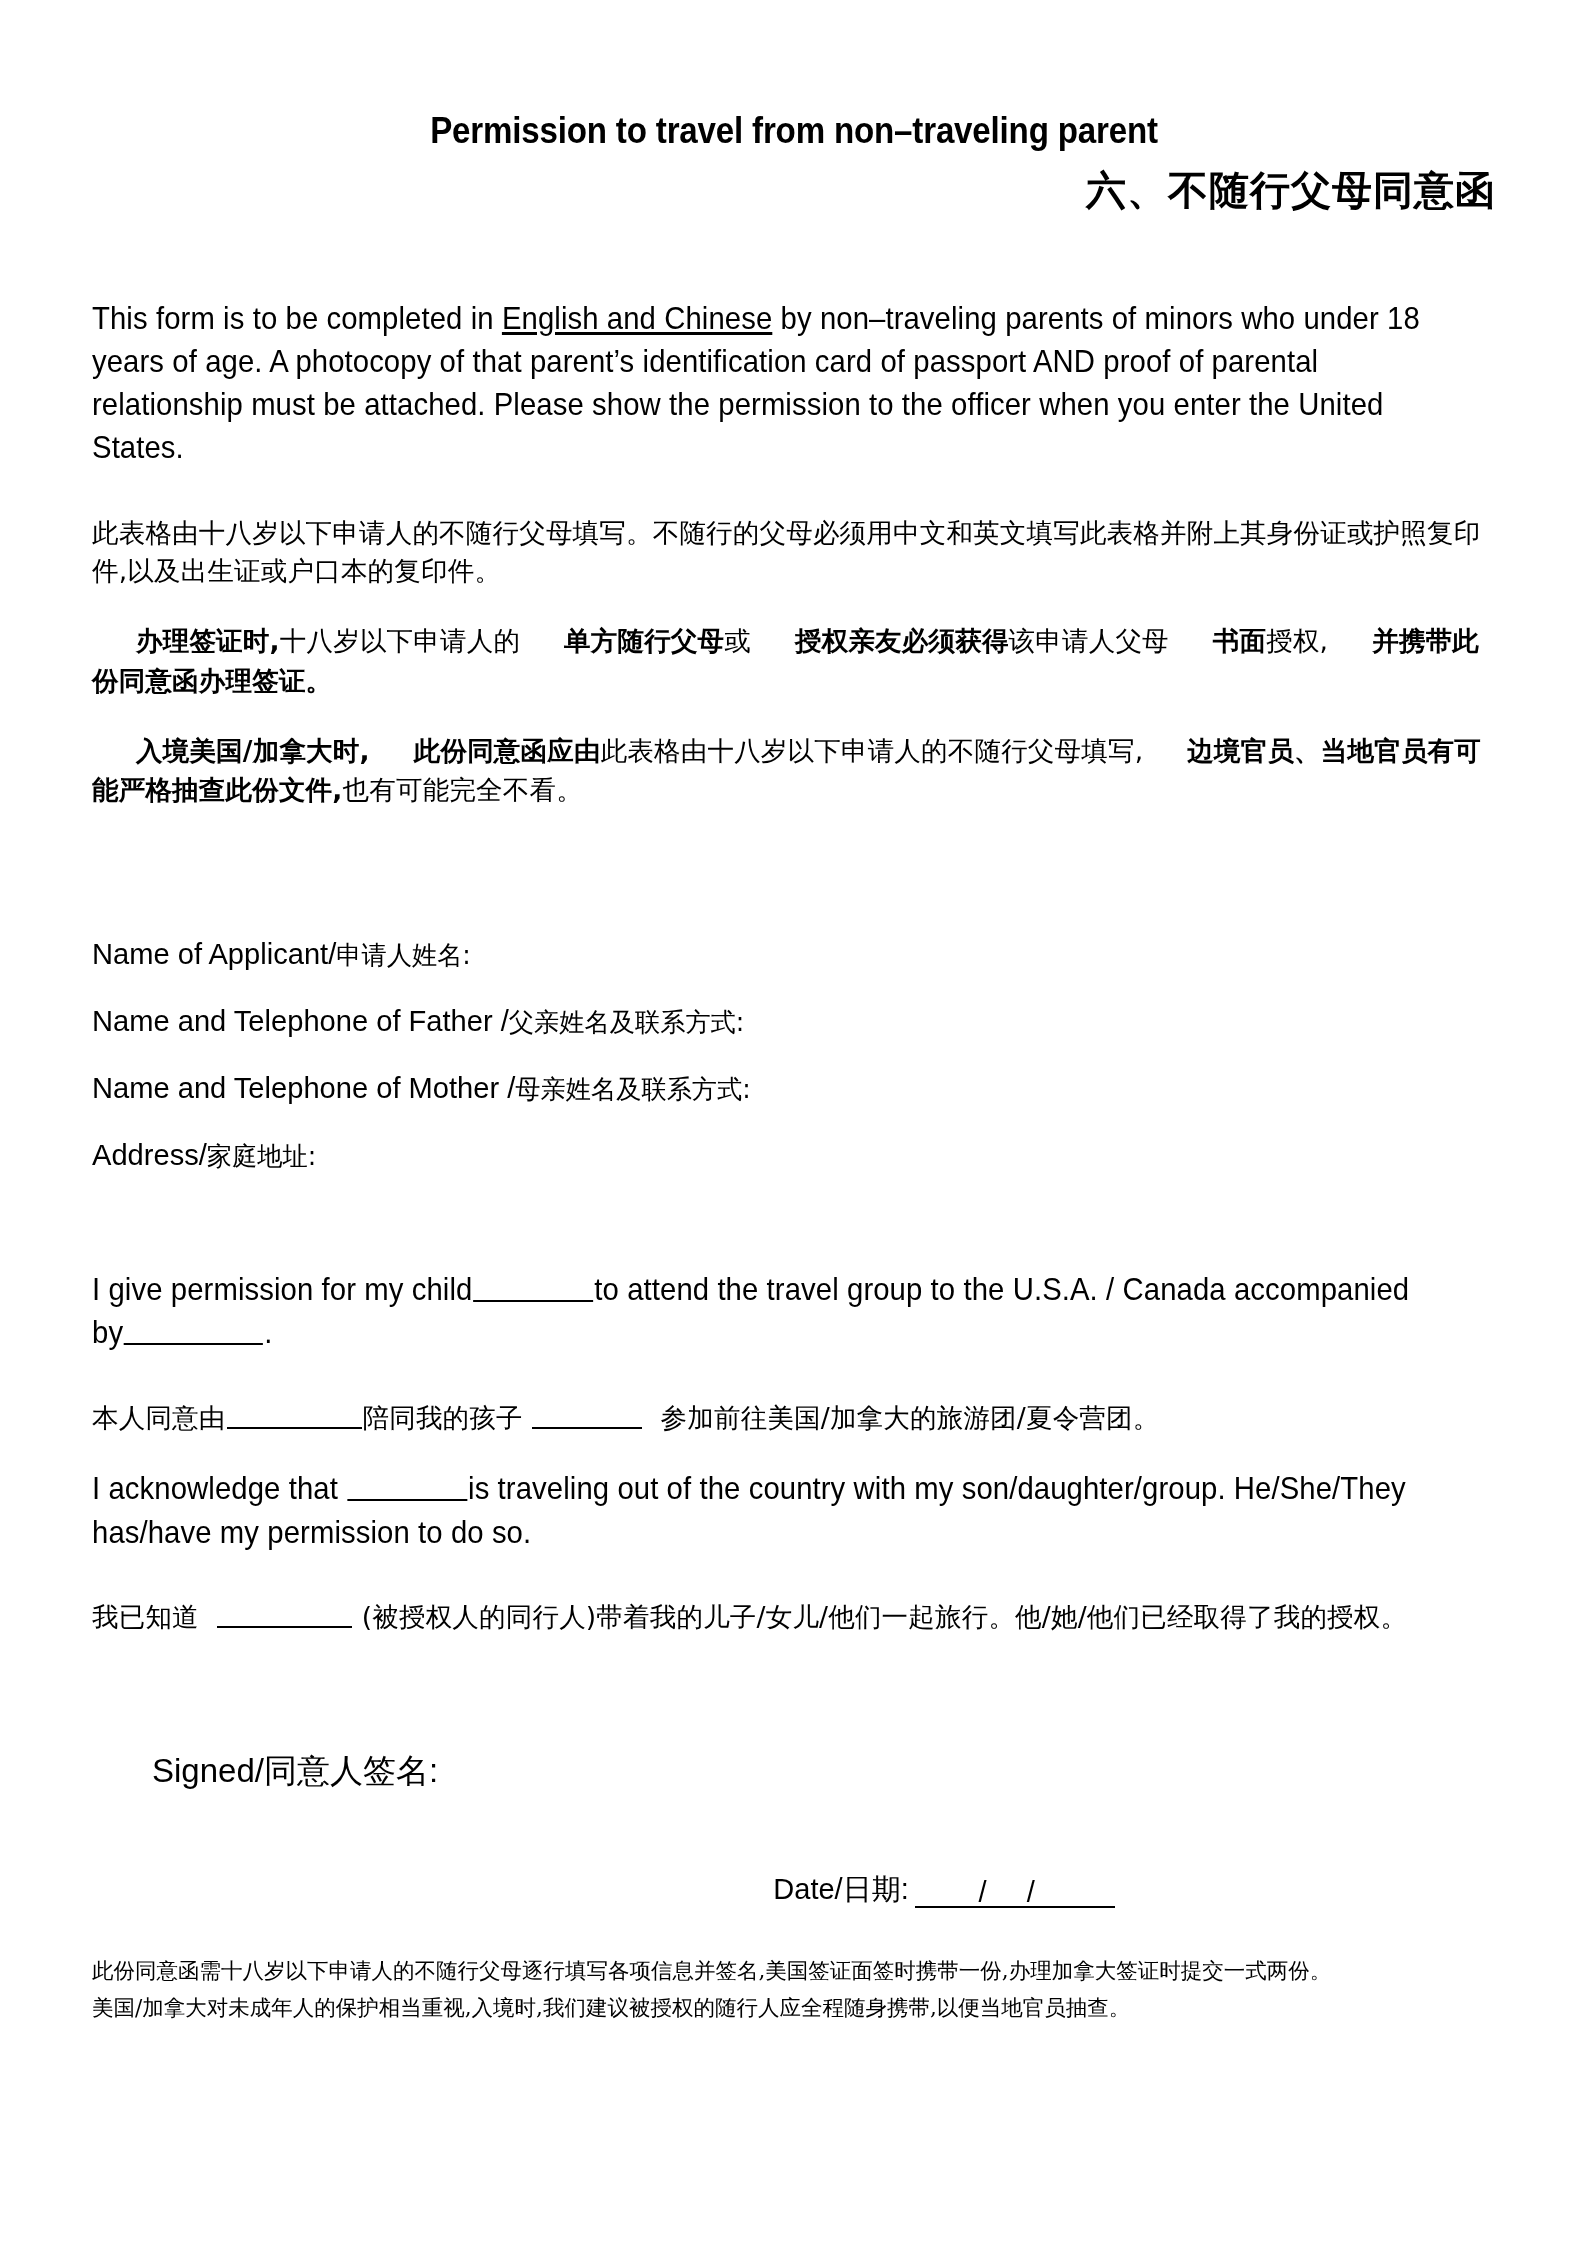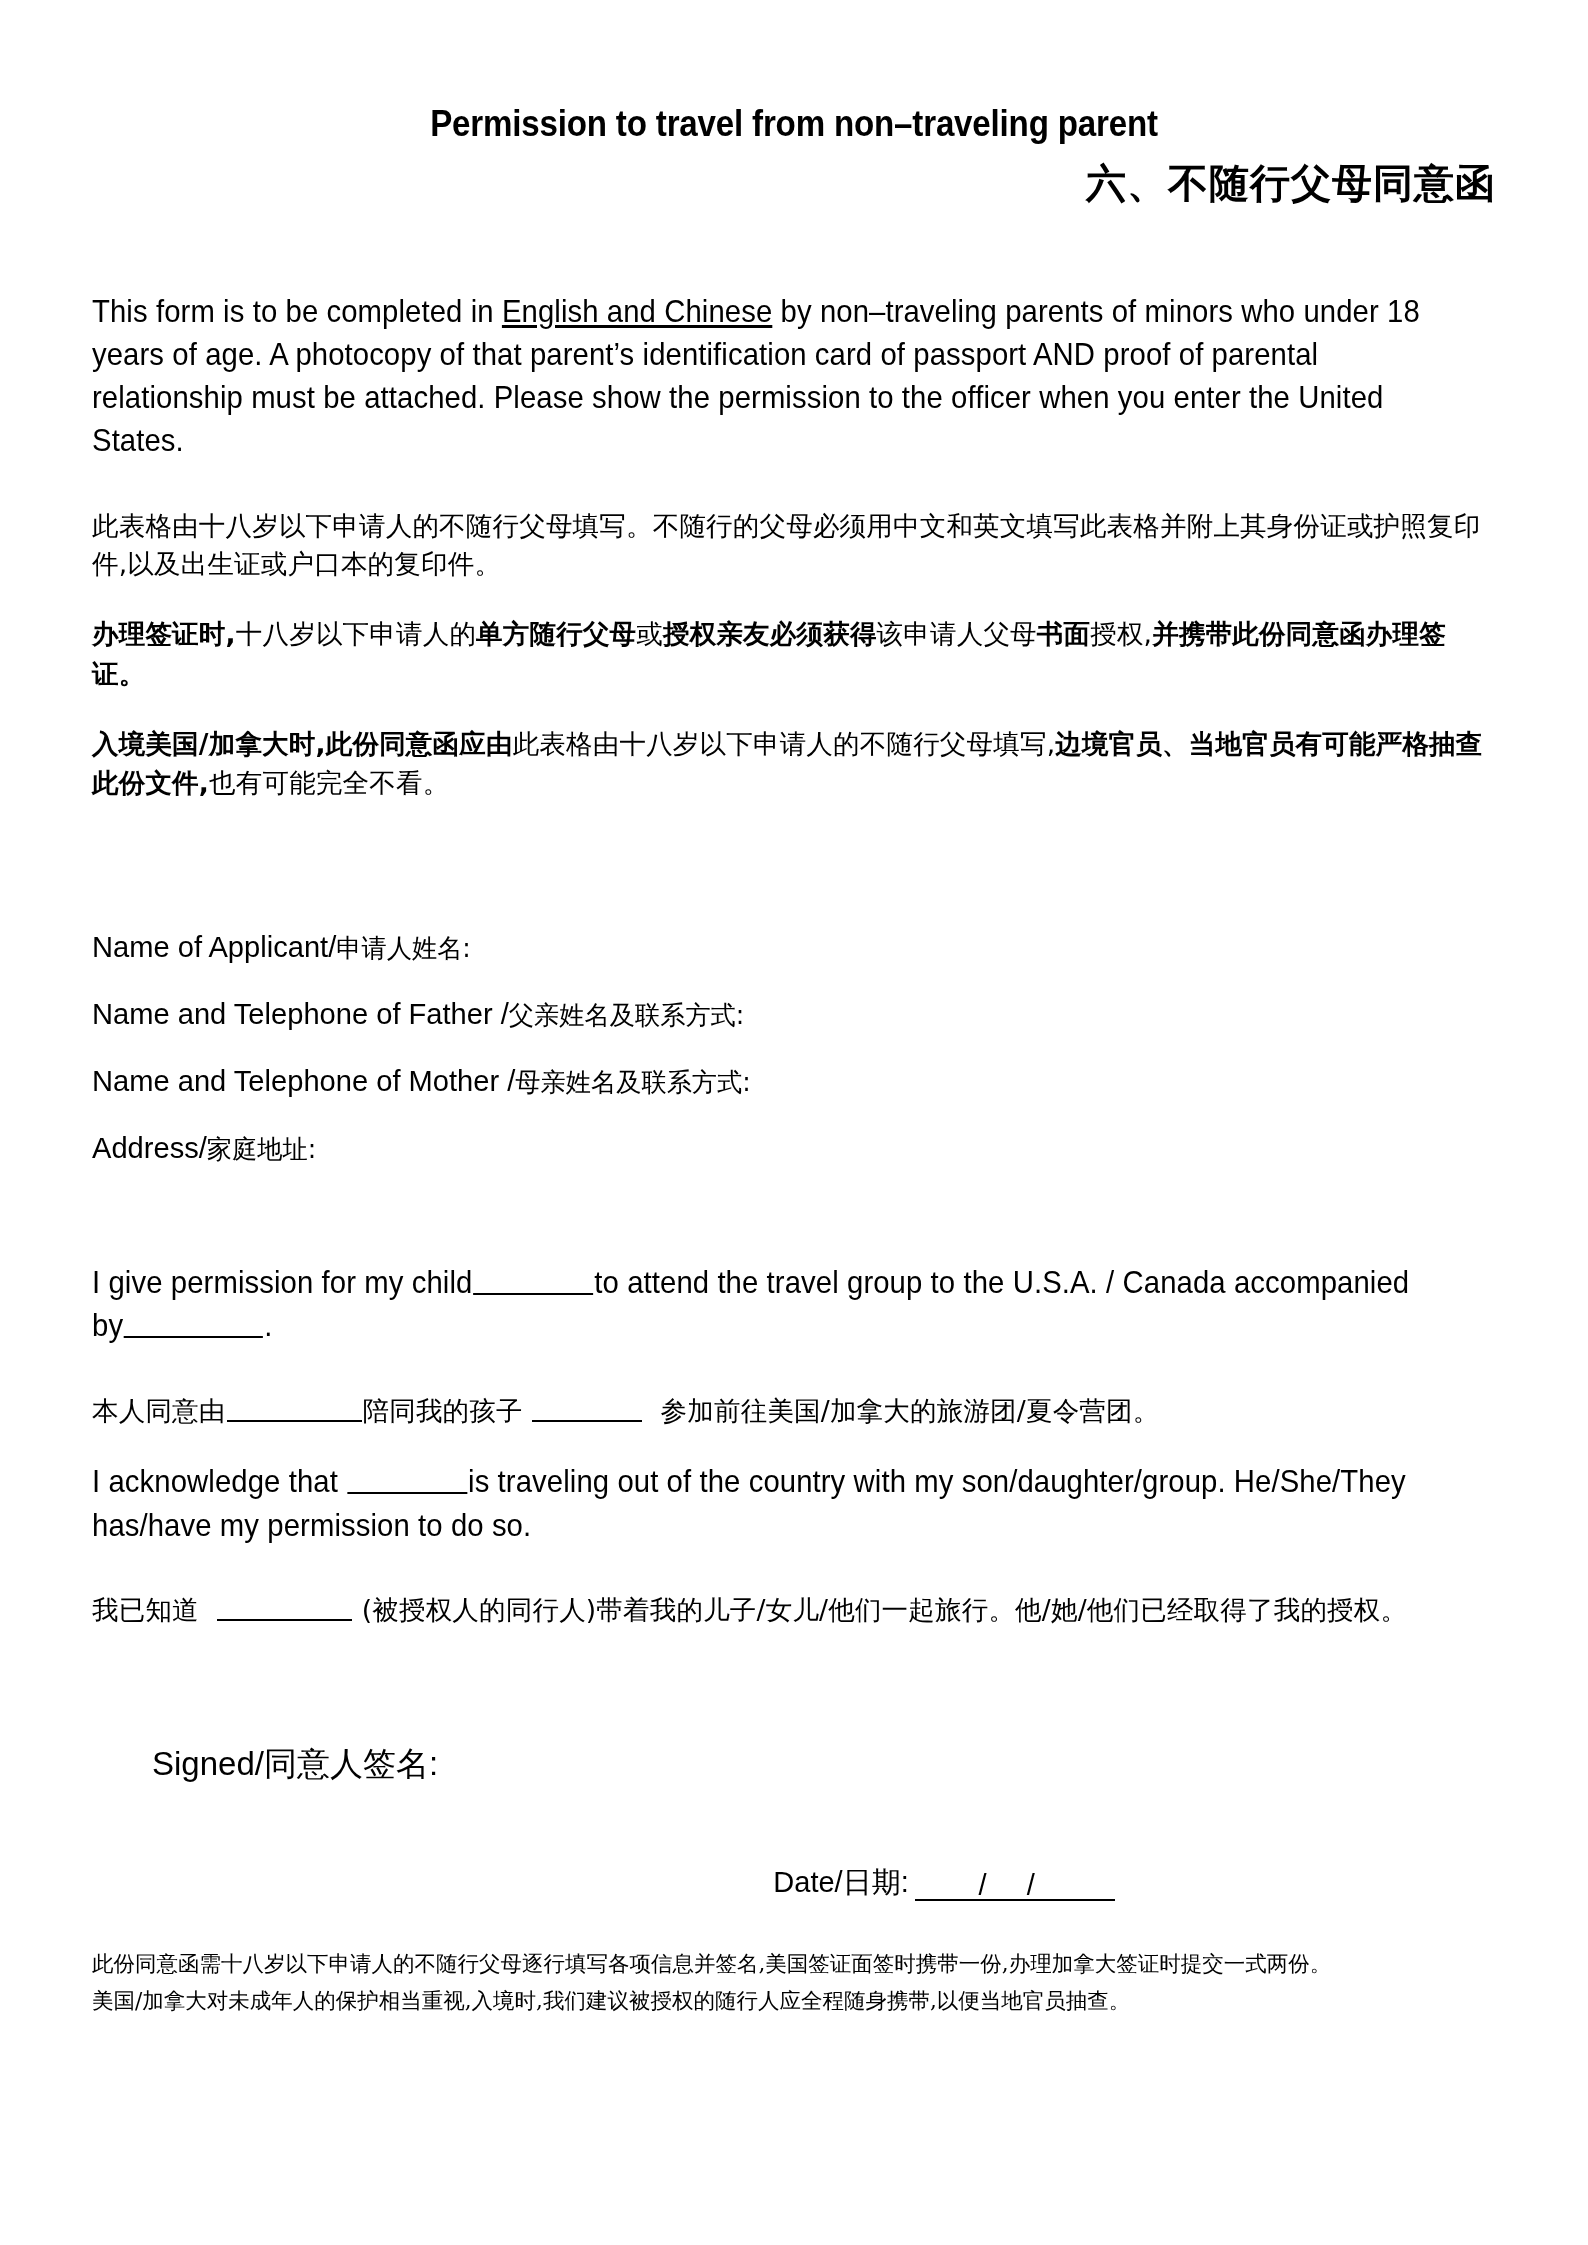--- a/index.html
+++ b/index.html
@@ -15,21 +15,21 @@
     color: #000000;
     -webkit-font-smoothing: antialiased;
   }
 
   .page {
     position: absolute;
     left: 0; top: 0;
     width: 1588px;
     height: 1767px;
     box-sizing: border-box;
-    padding: 0 92px;
+    padding: 7px 92px;
   }
 
   
   .title-en {
     margin: 0;
     padding-top: 104px;
     text-align: center;
     font-family: "Liberation Sans Narrow", "Liberation Sans", sans-serif;
     font-weight: 700;
     font-size: 36px;
@@ -71,21 +71,21 @@
     letter-spacing: 0.2px;
     margin-top: 14px;
   }
   .cn-b {
     font-family: "DejaVu Sans", "Liberation Sans", sans-serif;
     font-size: 26.5px;
     line-height: 1.50;
     font-weight: 700;
     letter-spacing: 0.2px;
   }
-  .xbold { font-weight: 900; }
+  .xbold { font-weight: 900; margin-left: 44px; }
   .reg   { font-weight: 400; }
 
   .gap-sm  { height: 14px; }
   .gap-md  { height: 30px; }
   .gap-lg  { height: 64px; }
   .gap-xl  { height: 96px; }
 
   u.plain { text-decoration: underline; text-underline-offset: 3px; }
 
   

